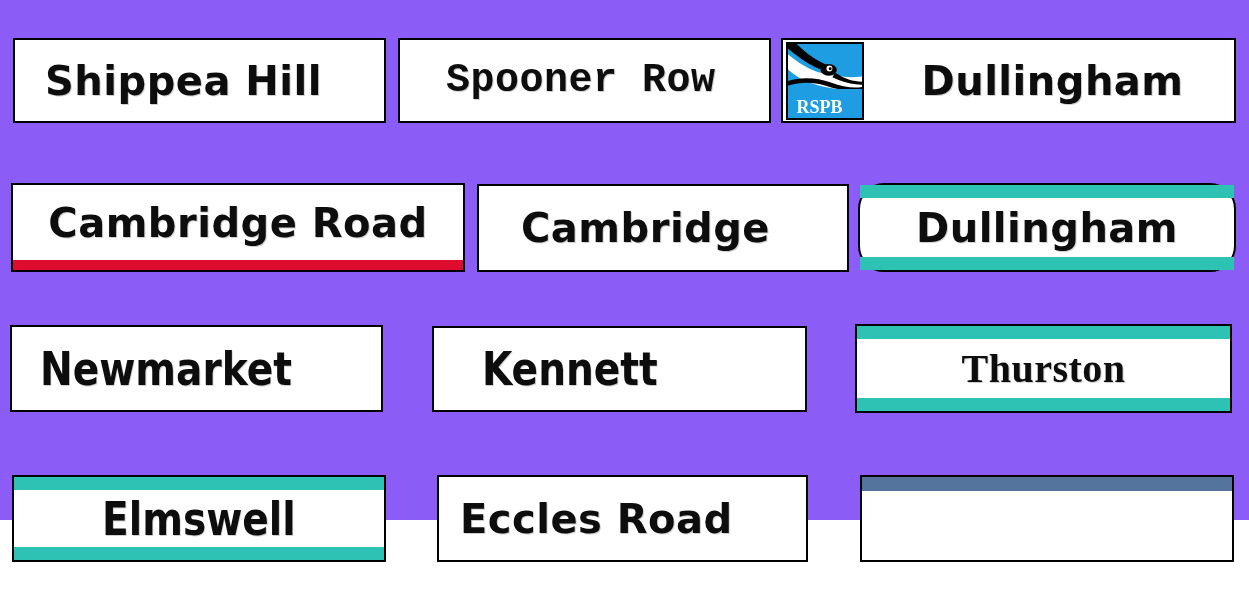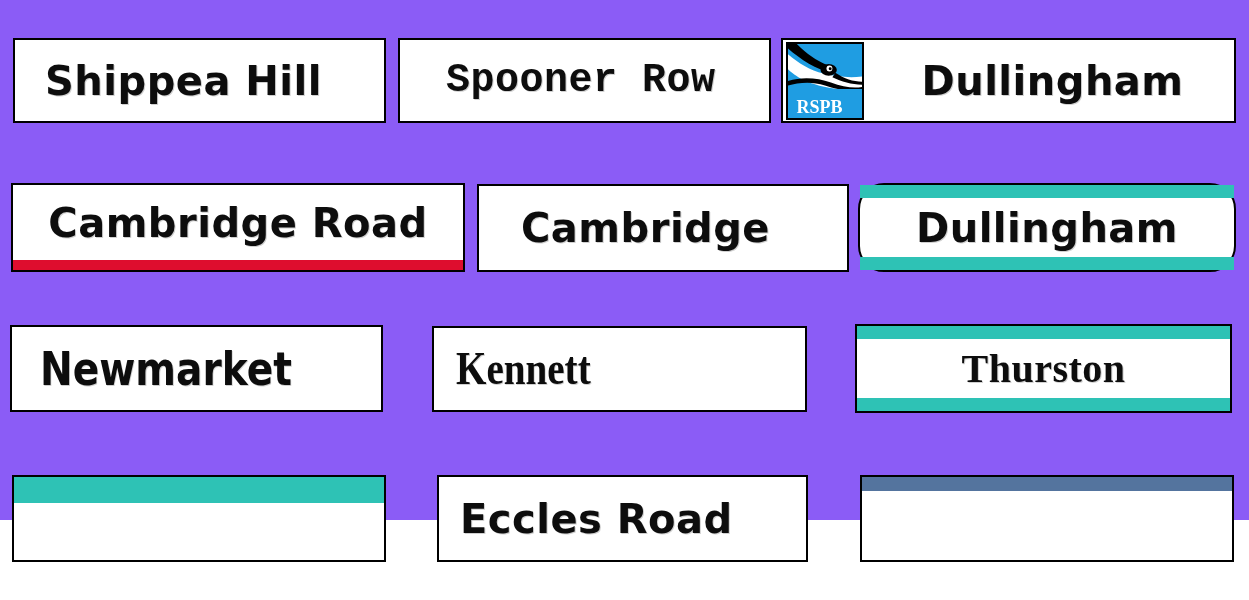--- a/index.html
+++ b/index.html
@@ -98,35 +98,38 @@
     <div class="stripe teal"></div>
   </div>
 
   <div class="sign align-left condensed" style="left:10px;top:325px;width:373px;height:87px;">
     <div class="content" style="padding-left:28px;text-align:right;">
       <span class="label">Newmarket</span>
     </div>
   </div>
 
   <div class="sign align-left condensed" style="left:432px;top:326px;width:375px;height:86px;">
-    <div class="content" style="padding-left:22px;font-family:Liberation Serif, serif;">
+    <div class="content" style="padding-left:48px;">
       <span class="label">Kennett</span>
     </div>
   </div>
 
   <div class="sign align-center" style="left:855px;top:324px;width:377px;height:89px;">
     <div class="stripe teal"></div>
     <div class="content">
       <span class="label" style="font-family:Liberation Serif, serif;">Thurston</span>
     </div>
     <div class="stripe teal"></div>
   </div>
 
   <div class="sign align-center condensed" style="left:12px;top:475px;width:374px;height:87px;">
     <div class="stripe teal"></div>
+    <div class="content">
+      <span class="label">Elmswell</span>
+    </div>
     <div class="stripe teal"></div>
   </div>
 
   <div class="sign align-left" style="left:437px;top:475px;width:371px;height:87px;">
     <div class="content" style="padding-left:21px;text-align:right;">
       <span class="label">Eccles Road</span>
     </div>
   </div>
 
   <div class="sign align-center" style="left:860px;top:475px;width:374px;height:87px;">

